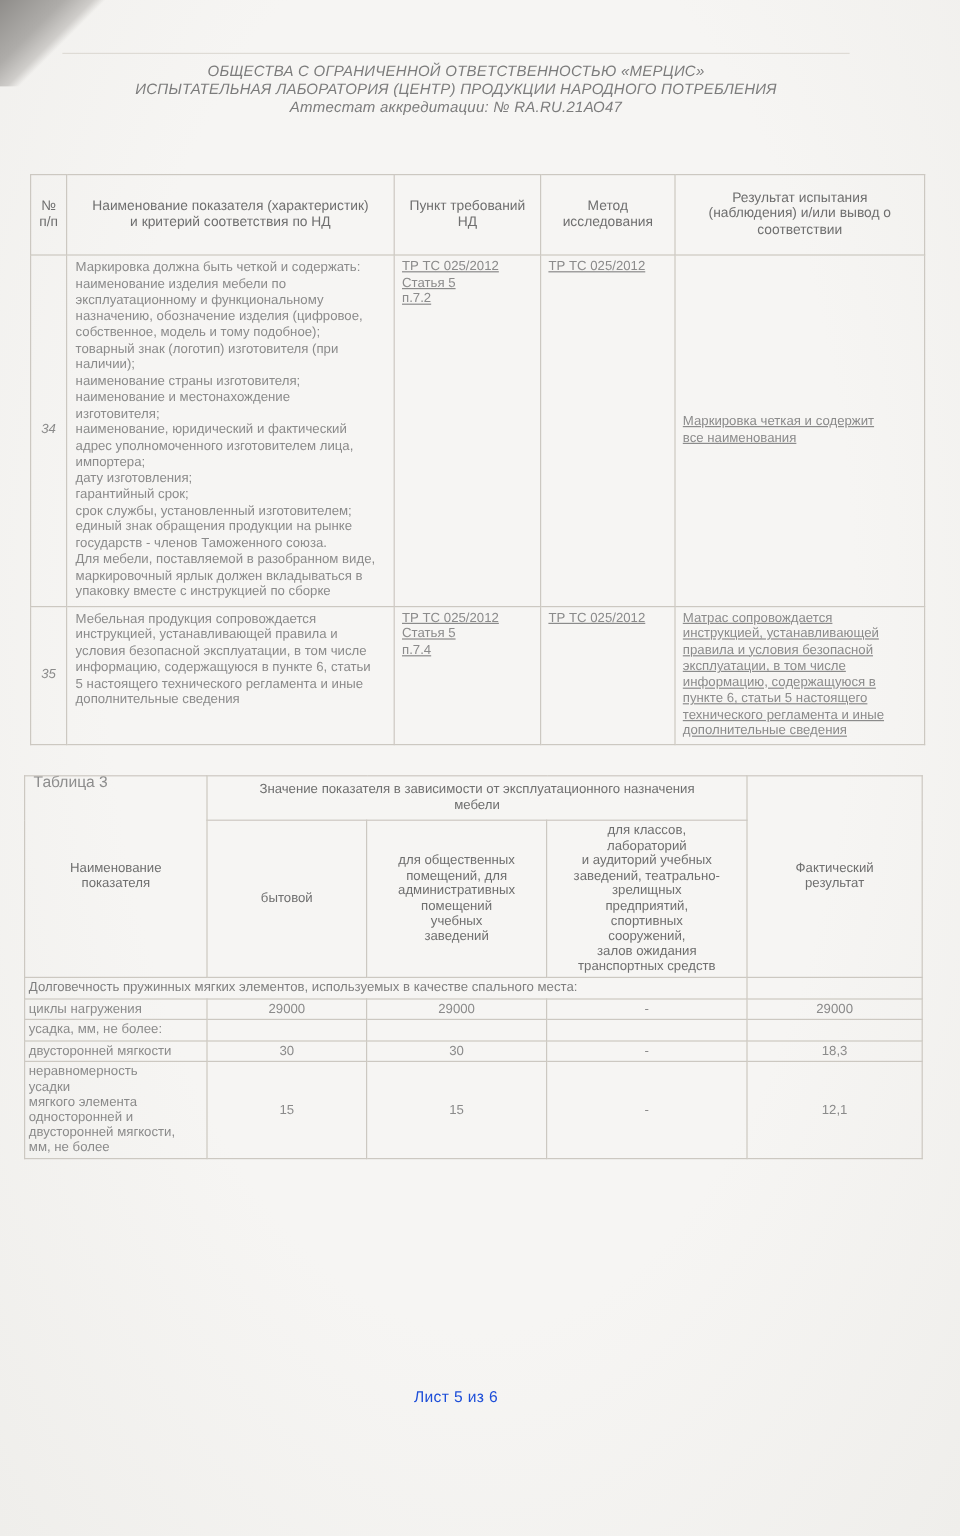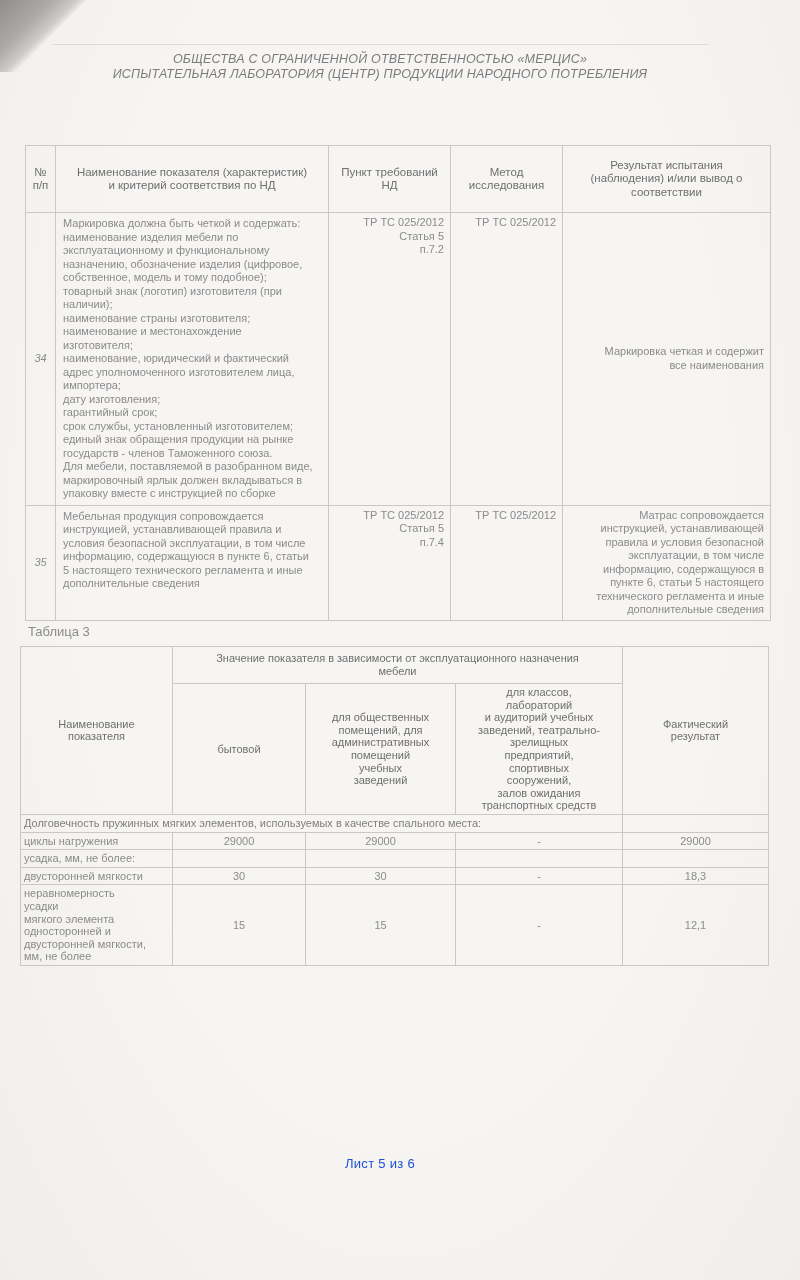--- a/index.html
+++ b/index.html
@@ -38,26 +38,26 @@
     border-collapse:collapse;table-layout:fixed;
     font-size:11px;line-height:13.5px;color:#8b8b8b;
   }
   .t1 td{border:1px solid #ccc8c1;padding:3px 6px;vertical-align:top;}
   .t1 .hdr{
     text-align:center;vertical-align:middle;color:#6f6f6f;font-size:11.5px;
     height:58px;padding:4px;
   }
   .t1 .num{font-style:italic;text-align:center;vertical-align:middle;padding:2px;}
   .t1 .name{padding:4px 6px 4px 7px;}
-  .t1 .ctr{text-align:right;}
+  .t1 .ctr{text-align:left;text-decoration:underline;}
   .t1 .mid{vertical-align:middle;}
 
   
   .t3-caption{
-    position:absolute;left:28px;top:624px;font-size:13px;color:#8d8d8d;
+    position:absolute;left:28px;top:644px;font-size:13px;color:#8d8d8d;
   }
   .t3{
     position:absolute;left:20px;top:646px;width:748px;
     border-collapse:collapse;table-layout:fixed;
     font-size:11px;line-height:12.6px;color:#8b8b8b;
   }
   .t3 td{border:1px solid #ccc8c1;padding:2px 22px;vertical-align:middle;}
   .t3 .hdr{text-align:center;color:#6f6f6f;}
   .t3 .span-hdr{height:32px;}
   .t3 .sub-hdr{height:88px;}
@@ -73,20 +73,21 @@
   }
 </style>
 </head>
 <body>
 
 <div class="corner-fold"></div>
 
 <div class="doc-header">
   <div class="title-line">ОБЩЕСТВА С ОГРАНИЧЕННОЙ ОТВЕТСТВЕННОСТЬЮ «МЕРЦИС»</div>
   <div class="title-line">ИСПЫТАТЕЛЬНАЯ ЛАБОРАТОРИЯ (ЦЕНТР) ПРОДУКЦИИ НАРОДНОГО ПОТРЕБЛЕНИЯ</div>
+  <div class="title-line">Аттестат аккредитации: № RA.RU.21АО47</div>
 </div>
 
 <table class="t1">
   <colgroup>
     <col style="width:30px">
       <col style="width:273px">
       <col style="width:122px">
       <col style="width:112px">
       <col style="width:208px">
   </colgroup>

